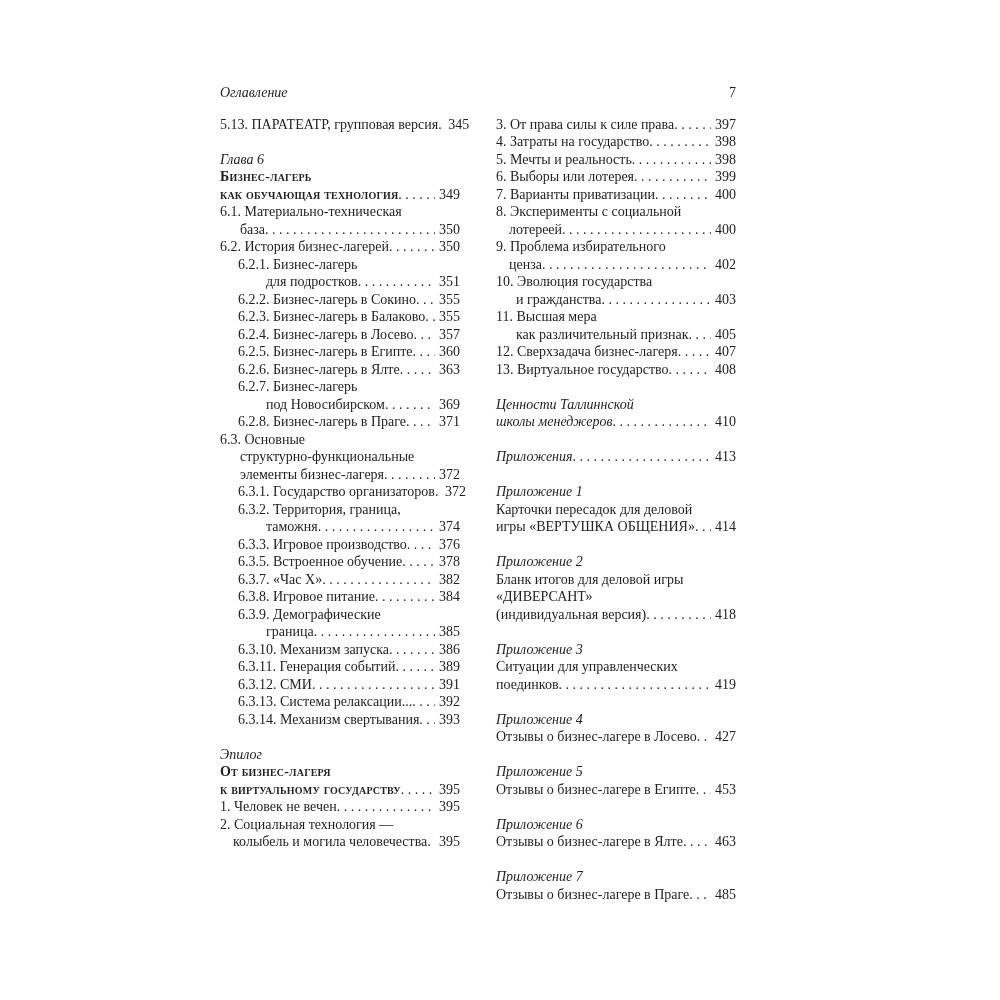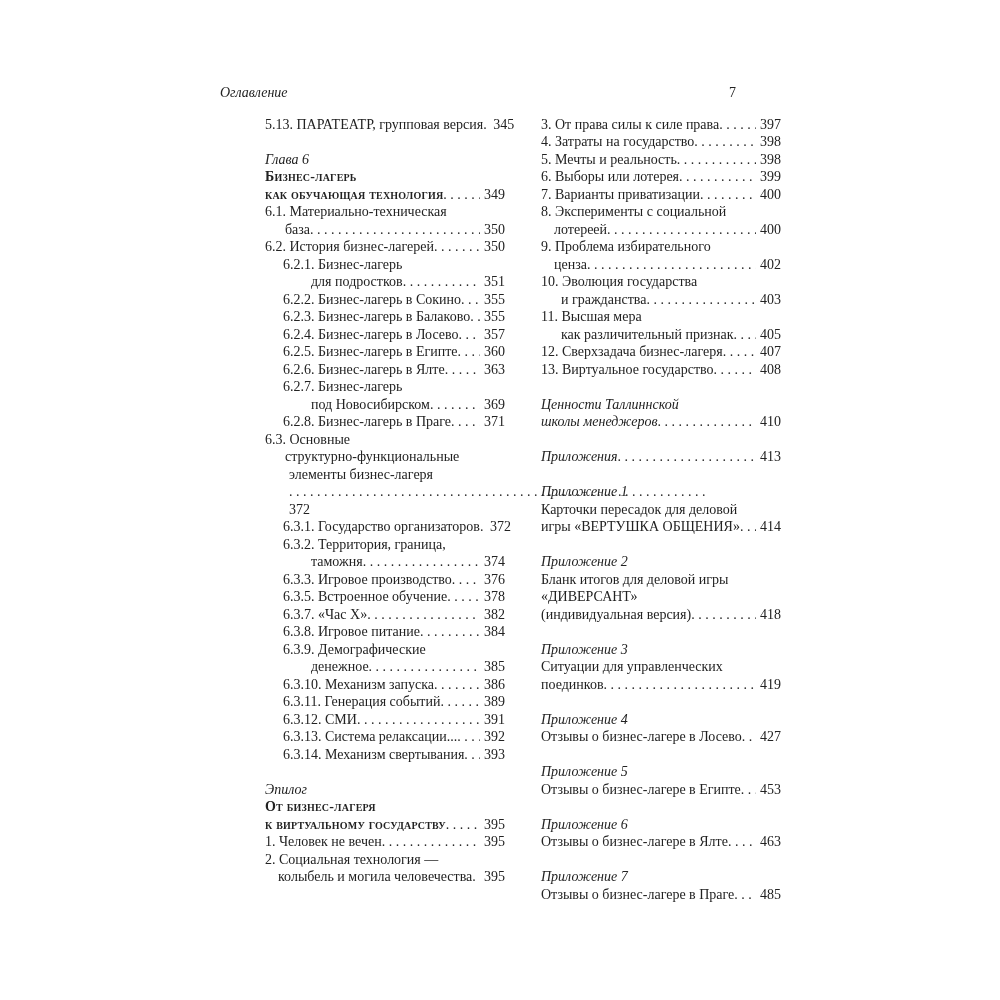--- a/index.html
+++ b/index.html
@@ -27,21 +27,21 @@
     display: flex;
     justify-content: space-between;
     align-items: baseline;
   }
   .hdr-title { font-style: italic; }
   .hdr-page { }
   .columns {
     display: flex;
     margin-top: 14px;
   }
-  .col { width: 240px; margin-left: 45px; }
+  .col { width: 240px; }
   .col + .col { margin-left: 36px; }
   .entry { }
   .entry.gap { margin-top: 17.5px; }
   .entry.lvl1 { padding-left: 18px; }
   .line { }
   .line.final { display: flex; align-items: baseline; }
   .line .txt { flex: 0 0 auto; white-space: nowrap; }
   .st-italic .txt { font-style: italic; }
   .st-chapter .txt {
     font-weight: 700;
@@ -162,21 +162,21 @@
           <div class="entry st-normal lvl1">
             <div class="line final">
               <span class="txt">6.2.8. Бизнес-лагерь в Праге</span>
               <span class="leader"></span>
               <span class="pg">371</span>
             </div>
           </div>
           <div class="entry st-normal">
             <div class="line"><span class="txt">6.3. Основные</span></div>
             <div class="line" style="padding-left: 20px;"><span class="txt">структурно-функциональные</span></div>
-            <div class="line final" style="padding-left: 20px; flex-direction: column;">
+            <div class="line final" style="padding-left: 20px;">
               <span class="txt">элементы бизнес-лагеря</span>
               <span class="leader"></span>
               <span class="pg">372</span>
             </div>
           </div>
           <div class="entry st-normal lvl1">
             <div class="line final">
               <span class="txt">6.3.1. Государство организаторов</span>
               <span class="leader"></span>
               <span class="pg">372</span>
@@ -214,21 +214,21 @@
           <div class="entry st-normal lvl1">
             <div class="line final">
               <span class="txt">6.3.8. Игровое питание</span>
               <span class="leader"></span>
               <span class="pg">384</span>
             </div>
           </div>
           <div class="entry st-normal lvl1">
             <div class="line"><span class="txt">6.3.9. Демографические</span></div>
             <div class="line final" style="padding-left: 28px;">
-              <span class="txt">денежное</span>
+              <span class="txt">граница</span>
               <span class="leader"></span>
               <span class="pg">385</span>
             </div>
           </div>
           <div class="entry st-normal lvl1">
             <div class="line final">
               <span class="txt">6.3.10. Механизм запуска</span>
               <span class="leader"></span>
               <span class="pg">386</span>
             </div>

